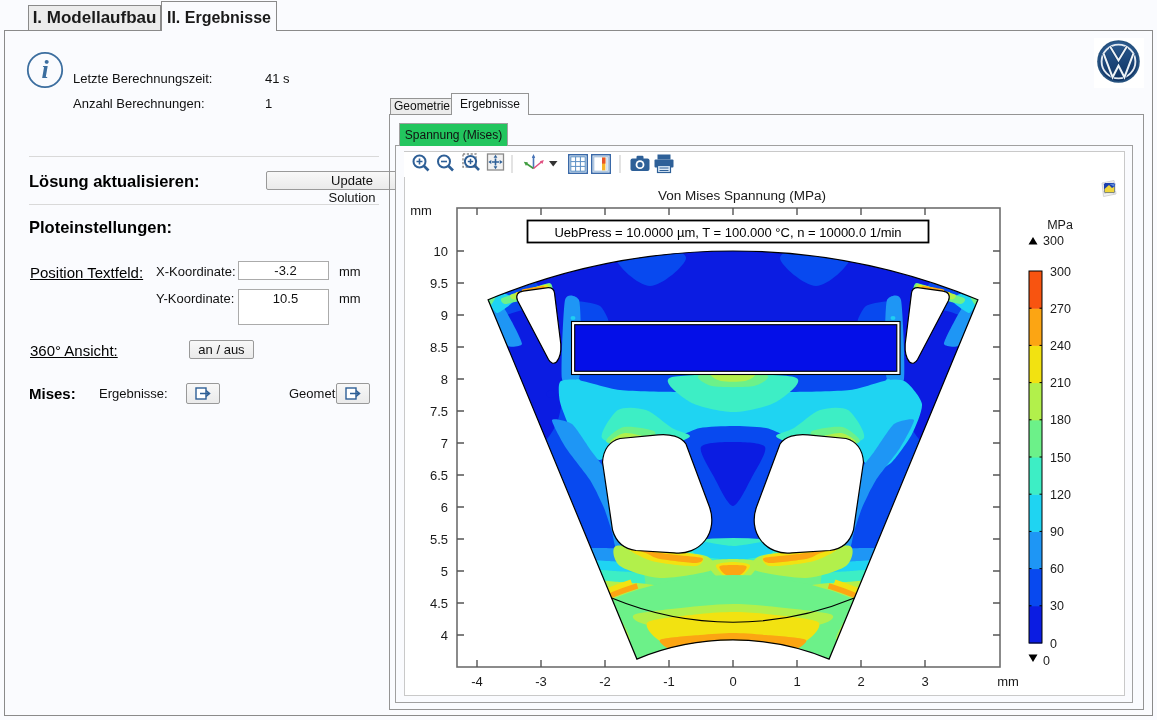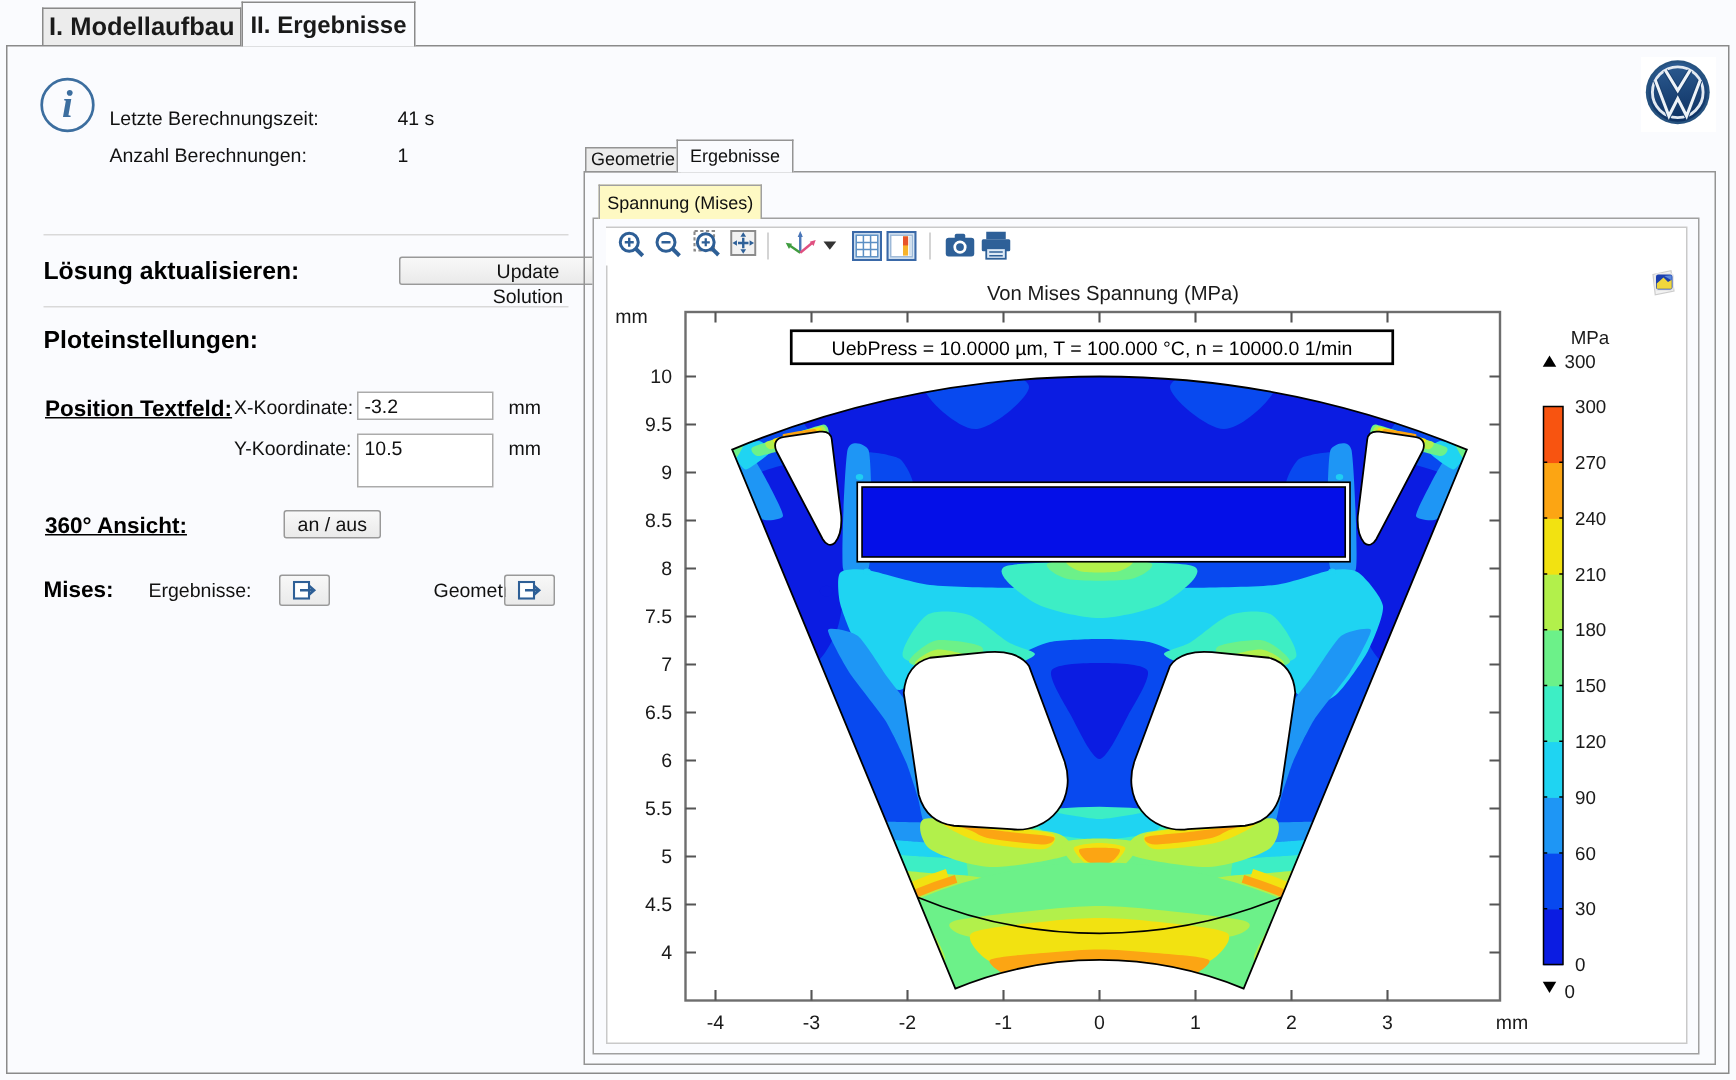--- a/index.html
+++ b/index.html
@@ -9,27 +9,27 @@
 
 .maintab { position:absolute; font-weight:bold; font-size:16px; color:#1a1a1a; text-align:center;margin-left:22px; }
 #tab1 { left:6px; top:5px; width:133px; height:25px; line-height:24px; font-size:17px; background:#ececec; border:1px solid #8a8a8a; border-bottom:none; }
 #tab2 { left:139px; top:1px; width:116px; height:30px; line-height:32px; background:#fafbfe; border:1px solid #8a8a8a; border-bottom:none; z-index:5; }
 #mainbox { position:absolute; left:4px; top:30px; width:1149px; height:686px; border:1px solid #8a8a8a; background:#fafbfe; }
 
 .t13 { font-size:13px; color:#111; }
 .bold { font-weight:bold; }
 .sep { position:absolute; left:29px; width:350px; height:1px; background:#d9d9d9; }
 .btn { position:absolute; background:linear-gradient(#f8f8f8,#eaeaea); border:1px solid #999; border-radius:2px; font-size:13px; color:#111; text-align:center; }
-.inp { position:absolute; background:#fff; border:1px solid #ababab; font-size:13px; color:#111; padding-left:4px; line-height:17px; }
-.und { text-decoration:underline;font-weight:bold; }
+.inp { position:absolute; background:#fff; border:1px solid #ababab; font-size:13px; color:#111; padding-left:4px; line-height:17px;text-align:center; }
+.und { text-decoration:underline; }
 
 #rtab1 { position:absolute; left:390px; top:98px; width:64px; height:17px; background:#ececec; border:1px solid #949494; font-size:12px; text-align:center; line-height:15px; color:#111; }
 #rtab2 { position:absolute; left:451px; top:93px; width:78px; height:22px; background:#fafbfe; border:1px solid #949494; border-bottom:none; font-size:12px; text-align:center; line-height:21px; color:#111; z-index:3;}
 #rbox1 { position:absolute; left:389px; top:114px; width:755px; height:596px; border:1px solid #949494; }
-#stab { position:absolute; left:399px; top:123px; width:109px; height:23px; background:#fef9c3; border:1px solid #a0a0a0; border-bottom:none; font-size:12px; text-align:center; line-height:22px; color:#111; z-index:3; }
+#stab { position:absolute; left:399px; top:123px; width:109px; height:23px; background:#22c55e; border:1px solid #a0a0a0; border-bottom:none; font-size:12px; text-align:center; line-height:22px; color:#111; z-index:3; }
 #rbox2 { position:absolute; left:395px; top:145px; width:738px; height:558px; border:1px solid #a0a0a0; background:#fafbfe; }
 #plotbox { position:absolute; left:404px; top:151px; width:721px; height:545px; border:1px solid #c9c9c9; background:#fff; }
 #toolbar { position:absolute; left:404px; top:152px; width:719px; height:25px; background:#fff; }
 </style>
 </head>
 <body>
 <div id="app">
   <div class="maintab" id="tab1">I. Modellaufbau</div>
   <div class="maintab" id="tab2">II. Ergebnisse</div>
   <div id="mainbox"></div>

